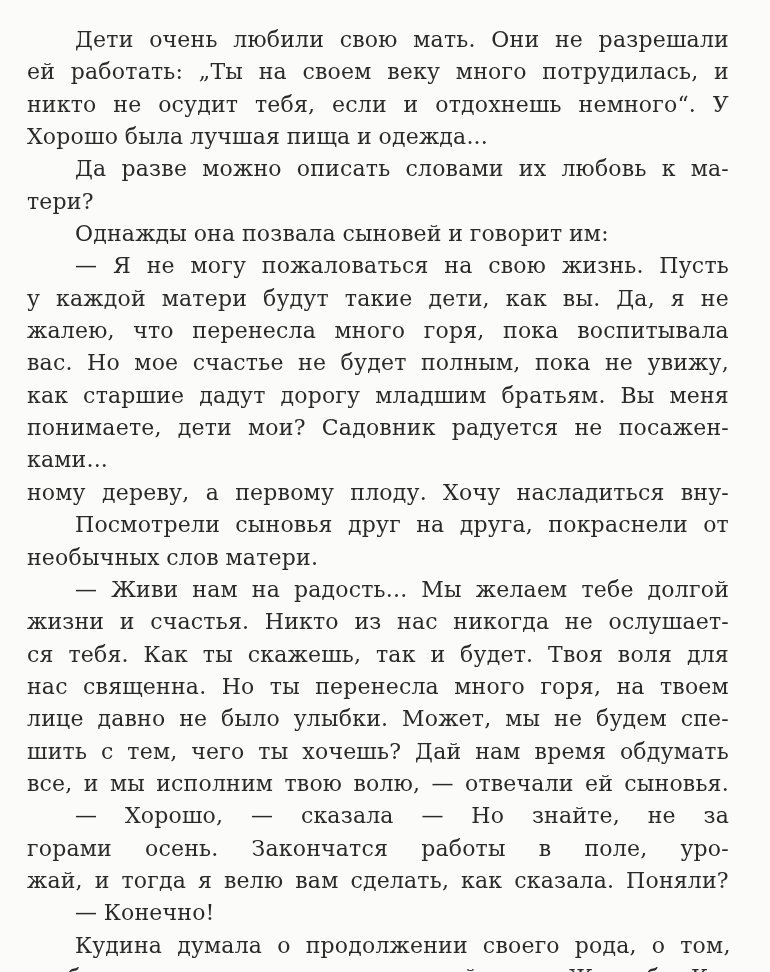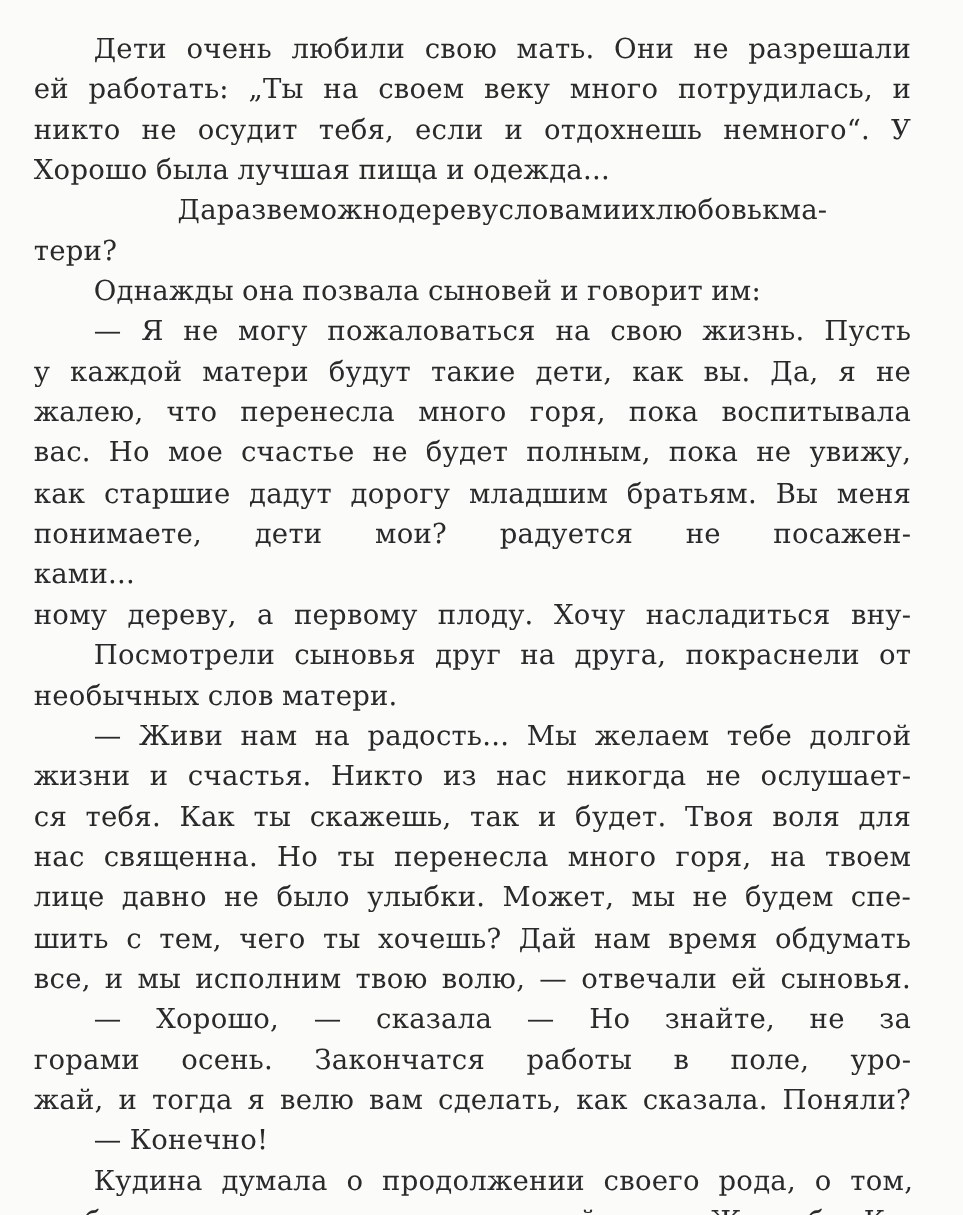--- a/index.html
+++ b/index.html
@@ -85,25 +85,25 @@
       <div style="display: flex; white-space: nowrap; width: 702px;">
         <span style="margin-right: 0.3em;">Хорошо</span>
         <span style="margin-right: 0.3em;">была</span>
         <span style="margin-right: 0.3em;">лучшая</span>
         <span style="margin-right: 0.3em;">пища</span>
         <span style="margin-right: 0.3em;">и</span>
         <span>одежда...</span>
       </div>
     </div>
     <div class="line indent">
-      <div style="display: flex; white-space: nowrap; width: 654px; justify-content: center;">
+      <div style="display: flex; white-space: nowrap; width: 654px; justify-content: space-between;">
         <span>Да</span>
         <span>разве</span>
         <span>можно</span>
-        <span>дереву</span>
+        <span>описать</span>
         <span>словами</span>
         <span>их</span>
         <span>любовь</span>
         <span>к</span>
         <span>ма-</span>
       </div>
     </div>
     <div class="line last">
       <div style="display: flex; white-space: nowrap; width: 702px;">
         <span>тери?</span>
@@ -183,20 +183,21 @@
         <span>братьям.</span>
         <span>Вы</span>
         <span>меня</span>
       </div>
     </div>
     <div class="line">
       <div style="display: flex; white-space: nowrap; width: 702px; justify-content: space-between;">
         <span>понимаете,</span>
         <span>дети</span>
         <span>мои?</span>
+        <span>Садовник</span>
         <span>радуется</span>
         <span>не</span>
         <span>посажен-</span>
       </div>
     </div>
     <div class="line last">
       <div style="display: flex; white-space: nowrap; width: 702px;">
         <span>ками...</span>
       </div>
     </div>

